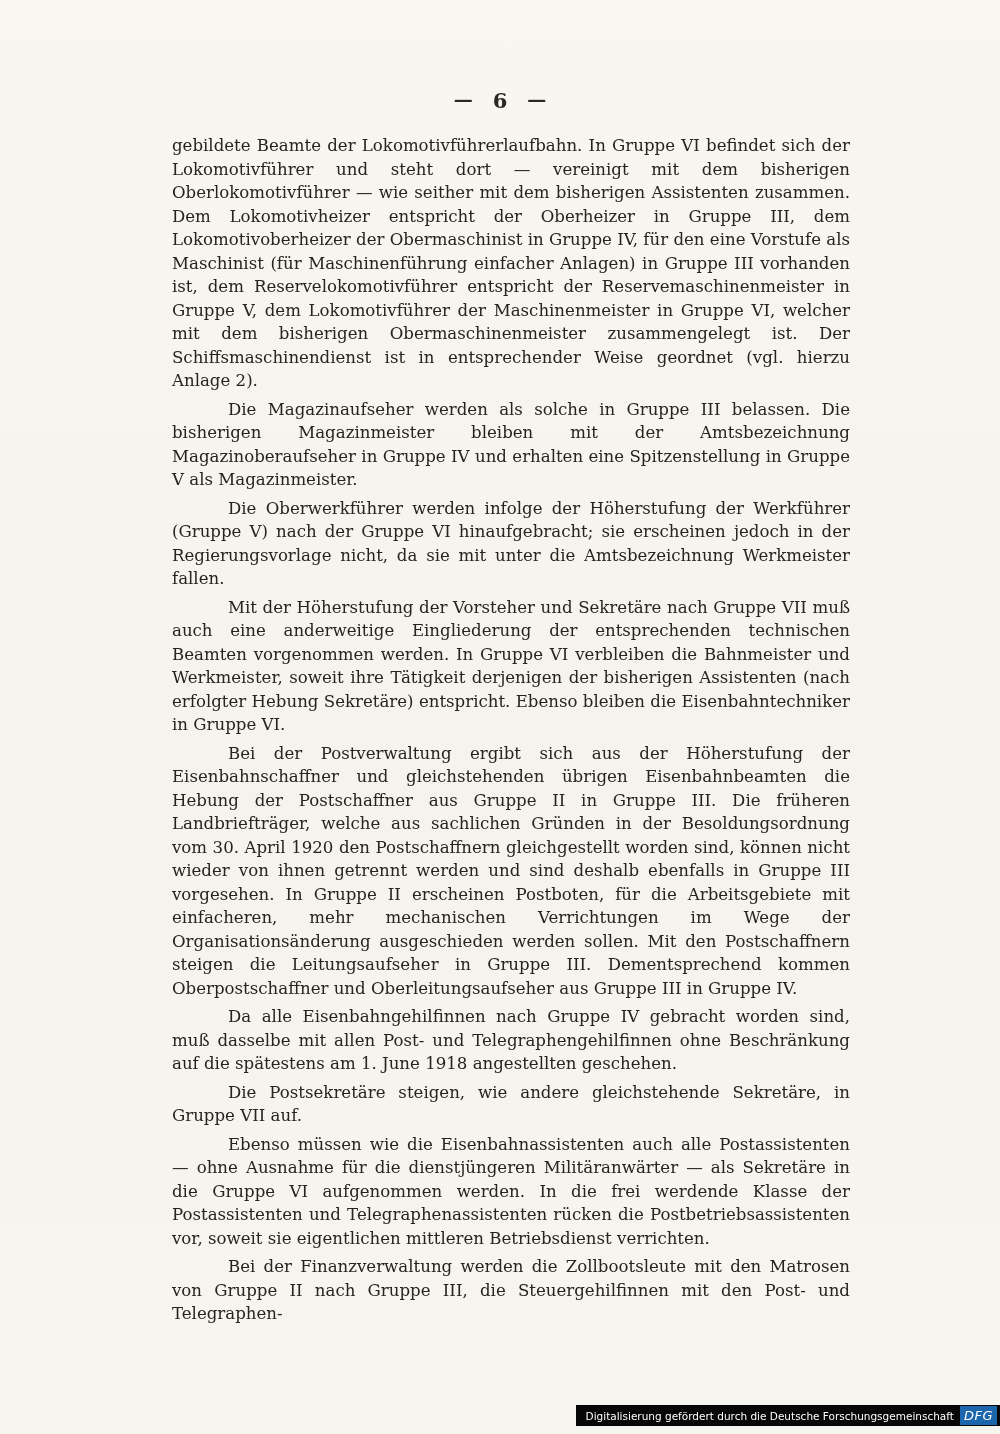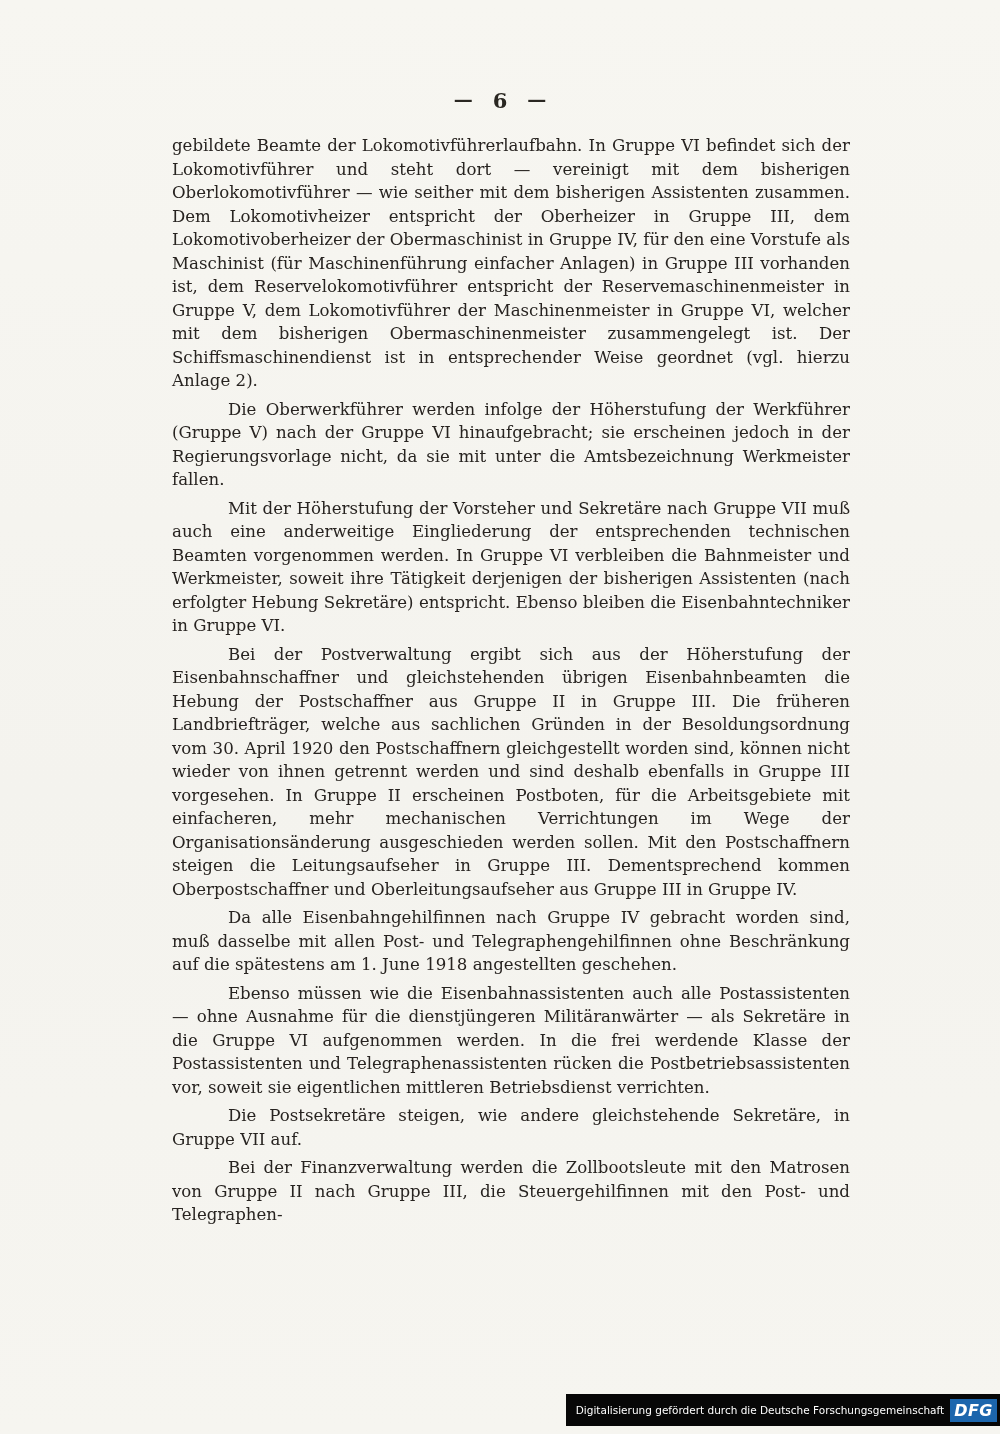--- a/index.html
+++ b/index.html
@@ -52,59 +52,60 @@
     margin: 0 8px 5px 0;
     text-indent: 56px;
   }
   .text-block p.continuation {
     text-indent: 0;
   }
   .footer-bar {
     position: absolute;
     right: 0;
     bottom: 8px;
-    height: 32px;
+    height: 21px;
     display: flex;
     align-items: center;
     gap: 6px;
     padding: 0 3px 0 10px;
     background: #070707;
     color: #ffffff;
     font-family: "DejaVu Sans", sans-serif;
     font-size: 10.5px;
     white-space: nowrap;
   }
   .dfg-logo {
     display: inline-block;
     background: #1c66ad;
     color: #ffffff;
-    font-weight: bold;
+    font-weight: normal;
     font-style: italic;
-    font-size: 16px;
+    font-size: 13px;
     padding: 2px 4px;
     letter-spacing: 0.5px;
   }
 </style>
 </head>
 <body>
 
 <div class="scan-page">
 
   <div class="page-number-row">
     <span class="dash">—</span><span class="page-number">6</span><span class="dash">—</span>
   </div>
 
   <div class="text-block">
     <p class="continuation">gebildete Beamte der Lokomotivführerlaufbahn. In Gruppe VI befindet sich der Lokomotivführer und steht dort — vereinigt mit dem bisherigen Oberlokomotivführer — wie seither mit dem bisherigen Assistenten zusammen. Dem Lokomotivheizer entspricht der Oberheizer in Gruppe III, dem Lokomotivoberheizer der Obermaschinist in Gruppe IV, für den eine Vorstufe als Maschinist (für Maschinenführung einfacher Anlagen) in Gruppe III vorhanden ist, dem Reservelokomotivführer entspricht der Reservemaschinenmeister in Gruppe V, dem Lokomotivführer der Maschinenmeister in Gruppe VI, welcher mit dem bisherigen Obermaschinenmeister zusammengelegt ist. Der Schiffsmaschinendienst ist in entsprechender Weise geordnet (vgl. hierzu Anlage 2).</p>
+    <p>Die Magazinaufseher werden als solche in Gruppe III belassen. Die bisherigen Magazinmeister bleiben mit der Amtsbezeichnung Magazinoberaufseher in Gruppe IV und erhalten eine Spitzenstellung in Gruppe V als Magazinmeister.</p>
     <p>Die Oberwerkführer werden infolge der Höherstufung der Werkführer (Gruppe V) nach der Gruppe VI hinaufgebracht; sie erscheinen jedoch in der Regierungsvorlage nicht, da sie mit unter die Amtsbezeichnung Werkmeister fallen.</p>
     <p>Mit der Höherstufung der Vorsteher und Sekretäre nach Gruppe VII muß auch eine anderweitige Eingliederung der entsprechenden technischen Beamten vorgenommen werden. In Gruppe VI verbleiben die Bahnmeister und Werkmeister, soweit ihre Tätigkeit derjenigen der bisherigen Assistenten (nach erfolgter Hebung Sekretäre) entspricht. Ebenso bleiben die Eisenbahntechniker in Gruppe VI.</p>
     <p>Bei der Postverwaltung ergibt sich aus der Höherstufung der Eisenbahnschaffner und gleichstehenden übrigen Eisenbahnbeamten die Hebung der Postschaffner aus Gruppe II in Gruppe III. Die früheren Landbriefträger, welche aus sachlichen Gründen in der Besoldungsordnung vom 30. April 1920 den Postschaffnern gleichgestellt worden sind, können nicht wieder von ihnen getrennt werden und sind deshalb ebenfalls in Gruppe III vorgesehen. In Gruppe II erscheinen Postboten, für die Arbeitsgebiete mit einfacheren, mehr mechanischen Verrichtungen im Wege der Organisationsänderung ausgeschieden werden sollen. Mit den Postschaffnern steigen die Leitungsaufseher in Gruppe III. Dementsprechend kommen Oberpostschaffner und Oberleitungsaufseher aus Gruppe III in Gruppe IV.</p>
     <p>Da alle Eisenbahngehilfinnen nach Gruppe IV gebracht worden sind, muß dasselbe mit allen Post- und Telegraphengehilfinnen ohne Beschränkung auf die spätestens am 1. June 1918 angestellten geschehen.</p>
+    <p>Die Postsekretäre steigen, wie andere gleichstehende Sekretäre, in Gruppe VII auf.</p>
     <p>Ebenso müssen wie die Eisenbahnassistenten auch alle Postassistenten — ohne Ausnahme für die dienstjüngeren Militäranwärter — als Sekretäre in die Gruppe VI aufgenommen werden. In die frei werdende Klasse der Postassistenten und Telegraphenassistenten rücken die Postbetriebsassistenten vor, soweit sie eigentlichen mittleren Betriebsdienst verrichten.</p>
-    <p>Die Postsekretäre steigen, wie andere gleichstehende Sekretäre, in Gruppe VII auf.</p>
     <p>Bei der Finanzverwaltung werden die Zollbootsleute mit den Matrosen von Gruppe II nach Gruppe III, die Steuergehilfinnen mit den Post- und Telegraphen-</p>
   </div>
 
   <div class="footer-bar">
     <span>Digitalisierung gefördert durch die Deutsche Forschungsgemeinschaft</span>
     <span class="dfg-logo">DFG</span>
   </div>
 
 </div>
 

